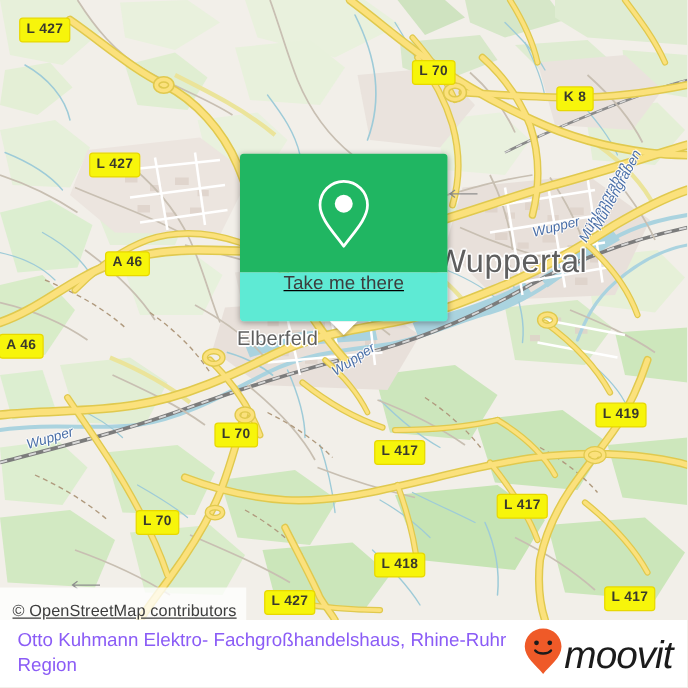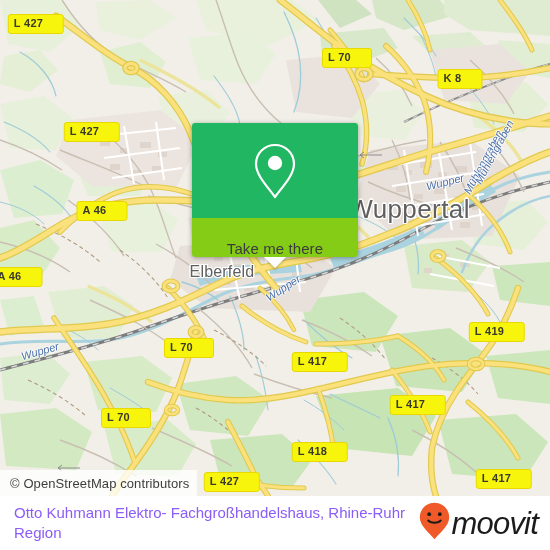--- a/index.html
+++ b/index.html
@@ -29,21 +29,21 @@
   
   .shield {
     position: absolute;
     background: #f7f50b;
     border: 1.5px solid #e8d800;
     border-radius: 3px;
     color: #3a3a2c;
     font-size: 11px;
     font-weight: bold;
     line-height: 1;
-    padding: 3px 20px 4px 5px;
+    padding: 3px 5px 4px 5px;
     white-space: nowrap;
     letter-spacing: 0.3px;
     transform: translate(-50%, -50%);
   }
 
   
   .place-label {
     position: absolute;
     color: #5f5f5f;
     white-space: nowrap;
@@ -82,26 +82,27 @@
     height: 95px;
     background: #20b662;
     border-radius: 3px 3px 0 0;
     display: flex;
     align-items: center;
     justify-content: center;
   }
   #popup-pin { display: block; }
   #popup-bottom {
     height: 39px;
-    background: #84cc16;
+    background: #5eead4;
     border-radius: 0 0 3px 3px;
     display: flex;
-    align-items: flex-end;
+    align-items: flex-start;
     justify-content: center;
     position: relative;
+    text-decoration: underline;
   }
   #popup-cta {
     font-size: 15px;
     color: #3c3c3c;
     letter-spacing: .1px;
   }
   #popup-tail {
     position: absolute;
     left: 50%; bottom: -11px;
     margin-left: -11px;
@@ -112,26 +113,27 @@
     filter: drop-shadow(0 2px 1px rgba(0,0,0,.18));
   }
 
   
   #attribution {
     position: absolute;
     left: 0; top: 470px;
     height: 26px;
     padding: 0 8px 0 10px;
     display: flex;
-    align-items: center;
+    align-items: flex-end;
     background: rgba(255,255,255,.78);
     font-size: 13px;
     color: #3d3d3d;
     z-index: 50;
     letter-spacing: .1px;
+    text-decoration: underline;
   }
 
   
   #footer {
     position: absolute;
     left: 0; top: 496px;
     width: 550px; height: 54px;
     background: #ffffff;
     display: flex;
     align-items: center;

